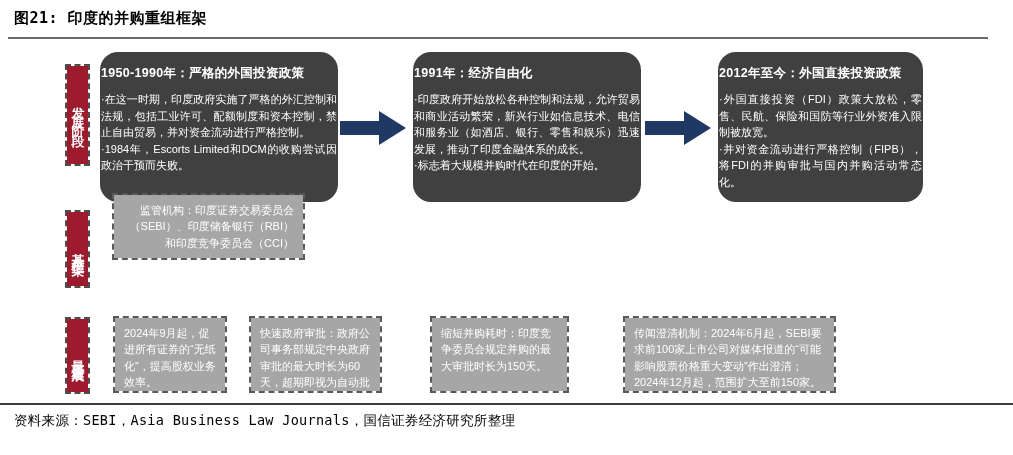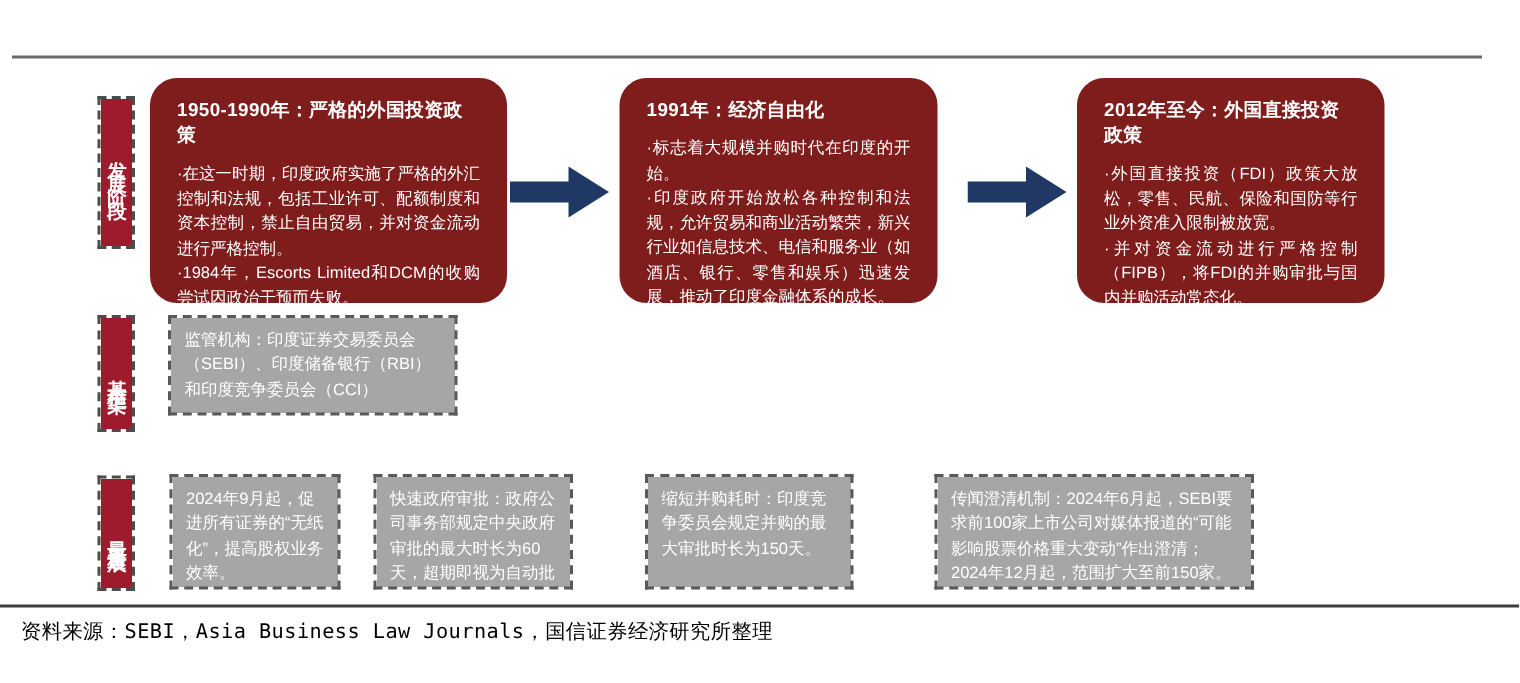--- a/index.html
+++ b/index.html
@@ -17,22 +17,22 @@
   .bottom-rule{left:0;top:403px;width:1013px;height:2px;background:#3d3d3d;}
 
   .vlabel{
     position:absolute;width:25px;background:#9E1B2E;background-clip:padding-box;
     border:2px dashed #4d4d4d;color:#fff;font-size:13px;font-weight:600;
     writing-mode:vertical-rl;text-orientation:upright;
     display:flex;align-items:center;justify-content:center;box-sizing:border-box;
   }
 
   .stage-box{
-    position:absolute;background:#7f1d1d;border-radius:18px;color:#fff;
-    padding:13px 18px;box-sizing:border-box;
+    position:absolute;background:#404040;border-radius:18px;color:#fff;
+    padding:13px 1px;box-sizing:border-box;
   }
   .stage-title{font-size:12.5px;font-weight:bold;margin:0 0 9px 0;letter-spacing:.3px;}
   .stage-bullet{font-size:11px;line-height:1.5;margin:0;text-align:justify;}
 
   .arrow{position:absolute;}
 
   .gray-box{
     position:absolute;background:#A6A6A6;background-clip:padding-box;
     border:2px dashed #595959;color:#ffffff;font-size:11px;line-height:1.48;
     padding:7px 9px;box-sizing:border-box;text-align:left;
@@ -42,53 +42,54 @@
     position:absolute;left:14px;top:412px;font-size:13.5px;color:#000;
     font-family:"DejaVu Sans Mono","Liberation Mono","Liberation Sans",monospace,sans-serif;
     letter-spacing:.3px;
   }
 </style>
 </head>
 <body>
 
 <div class="canvas">
 
+  <div class="fig-title">图21: 印度的并购重组框架</div>
   <div class="rule top-rule"></div>
 
   <div class="vlabel" style="left:65px;top:64px;height:102px;letter-spacing:9px;">发展阶段</div>
   <div class="vlabel" style="left:65px;top:210px;height:78px;letter-spacing:3px;">基本框架</div>
   <div class="vlabel" style="left:65px;top:317px;height:77px;letter-spacing:3px;">最新进展</div>
 
   <div class="stage-box" style="left:100px;top:52px;width:238px;height:150px;">
     <p class="stage-title">1950-1990年：严格的外国投资政策</p>
     <p class="stage-bullet">·在这一时期，印度政府实施了严格的外汇控制和法规，包括工业许可、配额制度和资本控制，禁止自由贸易，并对资金流动进行严格控制。</p>
     <p class="stage-bullet">·1984年，Escorts Limited和DCM的收购尝试因政治干预而失败。</p>
   </div>
 
   <svg class="arrow" style="left:340px;top:109px;" width="68" height="38" viewBox="0 0 68 38">
     <polygon points="0,12 39,12 39,2 66,19 39,36 39,26 0,26" fill="#1F3864"></polygon>
   </svg>
 
-  <div class="stage-box" style="left:413px;top:52px;width:212px;height:150px;">
+  <div class="stage-box" style="left:413px;top:52px;width:228px;height:150px;">
     <p class="stage-title">1991年：经济自由化</p>
+    <p class="stage-bullet">·印度政府开始放松各种控制和法规，允许贸易和商业活动繁荣，新兴行业如信息技术、电信和服务业（如酒店、银行、零售和娱乐）迅速发展，推动了印度金融体系的成长。</p>
     <p class="stage-bullet">·标志着大规模并购时代在印度的开始。</p>
-    <p class="stage-bullet">·印度政府开始放松各种控制和法规，允许贸易和商业活动繁荣，新兴行业如信息技术、电信和服务业（如酒店、银行、零售和娱乐）迅速发展，推动了印度金融体系的成长。</p>
   </div>
 
   <svg class="arrow" style="left:645px;top:109px;" width="68" height="38" viewBox="0 0 68 38">
     <polygon points="0,12 39,12 39,2 66,19 39,36 39,26 0,26" fill="#1F3864"></polygon>
   </svg>
 
   <div class="stage-box" style="left:718px;top:52px;width:205px;height:150px;">
     <p class="stage-title">2012年至今：外国直接投资政策</p>
     <p class="stage-bullet">·外国直接投资（FDI）政策大放松，零售、民航、保险和国防等行业外资准入限制被放宽。</p>
     <p class="stage-bullet">·并对资金流动进行严格控制（FIPB），将FDI的并购审批与国内并购活动常态化。</p>
   </div>
 
-  <div class="gray-box" style="left:112px;top:210px;width:193px;min-height:58px;">监管机构：印度证券交易委员会（SEBI）、印度储备银行（RBI）和印度竞争委员会（CCI）</div>
+  <div class="gray-box" style="left:112px;top:193px;width:193px;min-height:58px;text-align:right;">监管机构：印度证券交易委员会（SEBI）、印度储备银行（RBI）和印度竞争委员会（CCI）</div>
 
   <div class="gray-box" style="left:113px;top:316px;width:114px;height:77px;">2024年9月起，促进所有证券的“无纸化”，提高股权业务效率。</div>
   <div class="gray-box" style="left:249px;top:316px;width:133px;height:77px;">快速政府审批：政府公司事务部规定中央政府审批的最大时长为60天，超期即视为自动批准。</div>
   <div class="gray-box" style="left:430px;top:316px;width:139px;height:77px;">缩短并购耗时：印度竞争委员会规定并购的最大审批时长为150天。</div>
   <div class="gray-box" style="left:623px;top:316px;width:213px;height:77px;">传闻澄清机制：2024年6月起，SEBI要求前100家上市公司对媒体报道的“可能影响股票价格重大变动”作出澄清；2024年12月起，范围扩大至前150家。</div>
 
   <div class="rule bottom-rule"></div>
   <div class="source-line">资料来源：SEBI，Asia Business Law Journals，国信证券经济研究所整理</div>
 
 </div>

